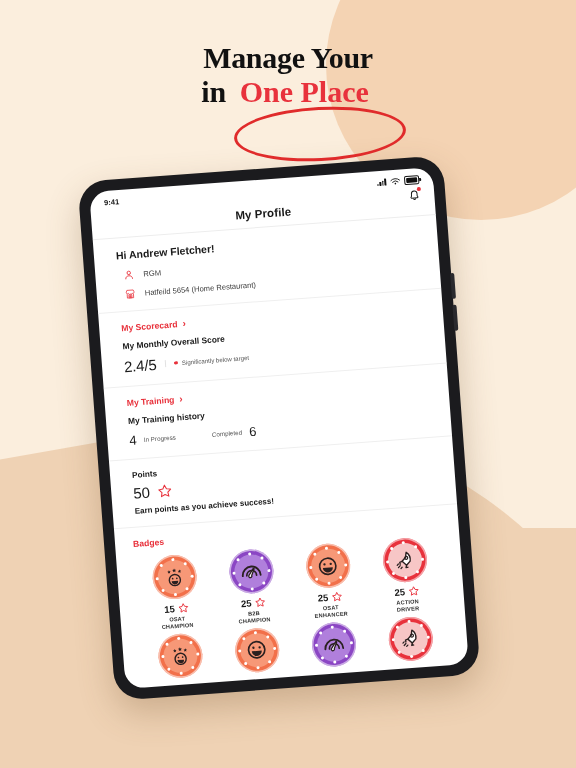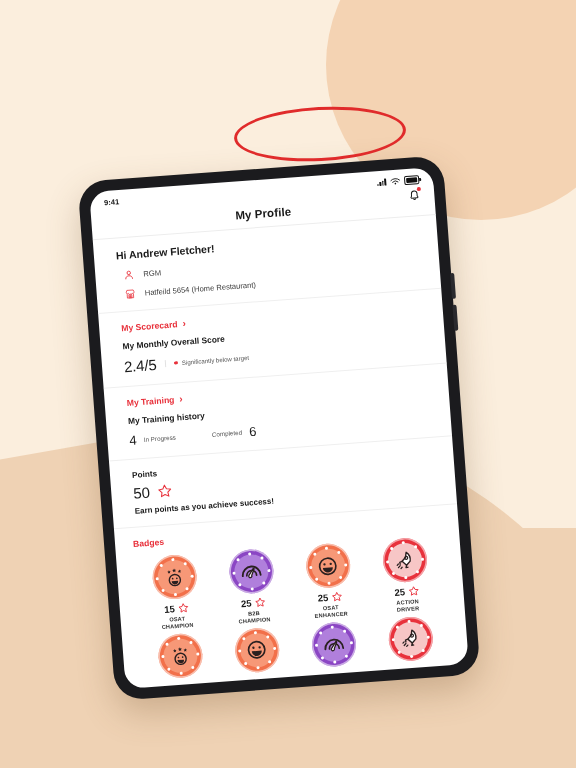--- a/index.html
+++ b/index.html
@@ -129,20 +129,22 @@
   .badge-row2{margin-top:4px;}
 </style>
 </head>
 <body>
 
 <div class="bg-circle-top"></div>
 <div class="bg-shape-bottom"></div>
 <div class="bg-shape-bottom2"></div>
 
 <div class="headline">
+  <span class="l1">Manage Your</span>
+  <span class="l3"><span class="hl-in">in </span><span class="hl-red">One Place</span></span>
 </div>
 <div class="ellipse"></div>
 
 <div class="tablet">
   <div class="tablet-body"></div>
   <div class="btn-vol a"></div>
   <div class="btn-vol b"></div>
 
   <div class="screen">
 

